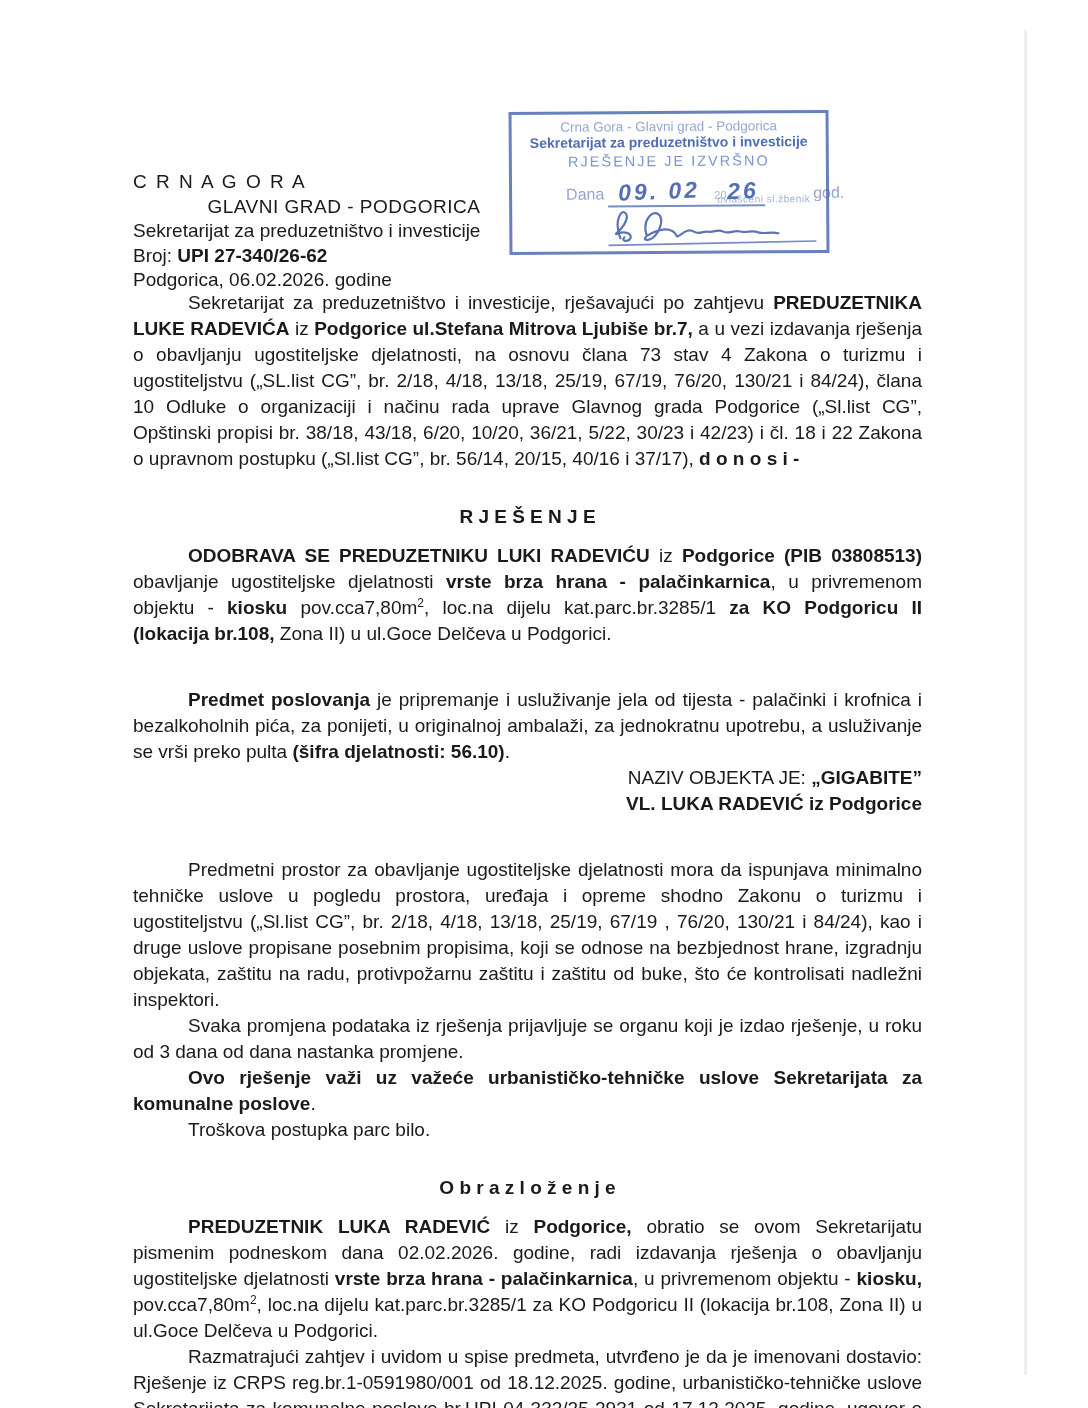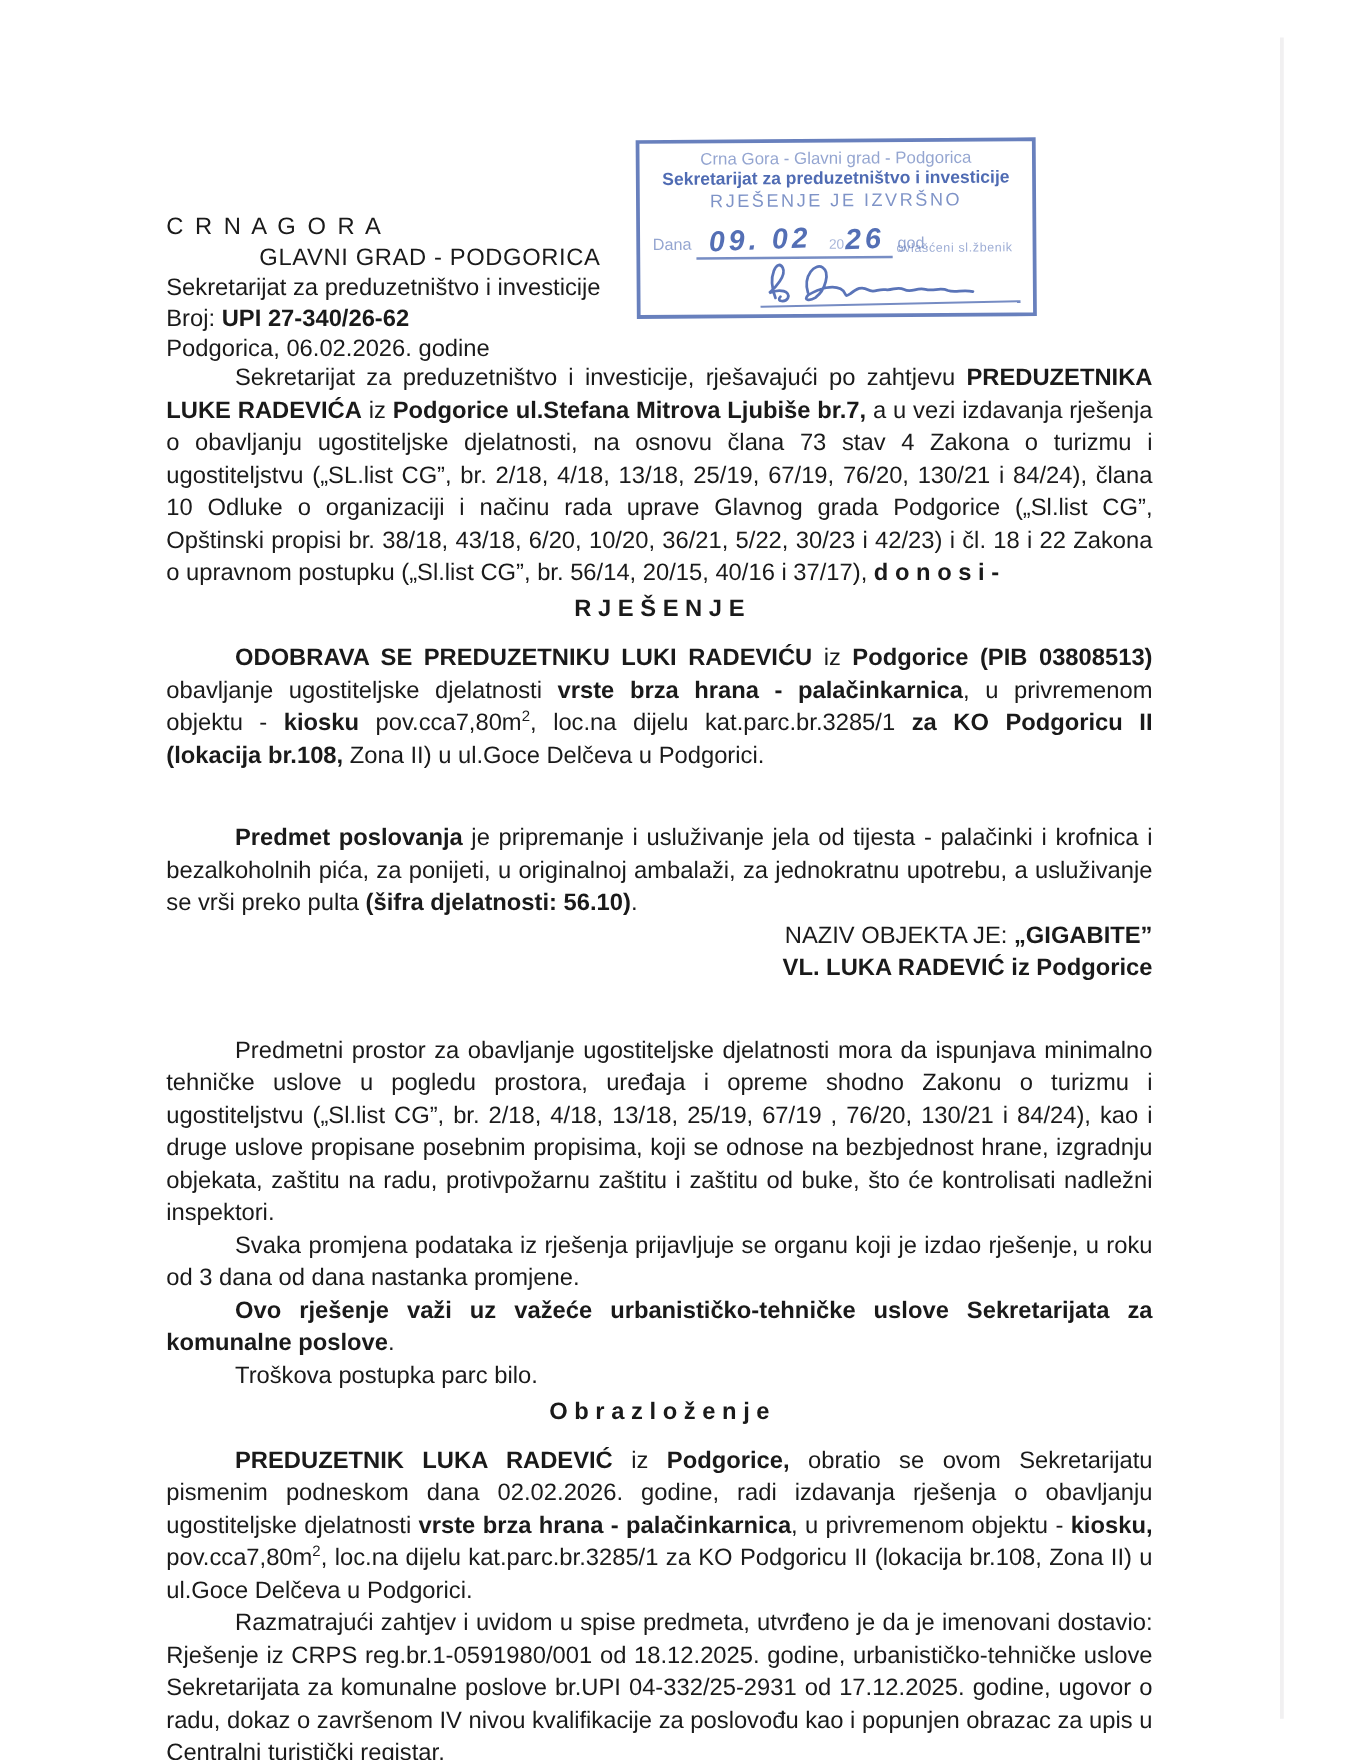--- a/index.html
+++ b/index.html
@@ -32,21 +32,21 @@
     border:3px solid rgba(61,92,171,0.78);
     box-sizing:border-box;
     color:#3d5cab;
     transform:rotate(-0.4deg);
     padding:5px 8px 0 8px;
   }
   .s1 { text-align:center; font-size:13.5px; opacity:0.55; white-space:nowrap; }
   .s2 { text-align:center; font-size:14px; font-weight:bold; opacity:0.9; white-space:nowrap; }
   .s3 { text-align:center; font-size:14.5px; letter-spacing:2px; opacity:0.66; margin-top:3px; white-space:nowrap; }
   .s-date { margin-top:9px; margin-left:2px; white-space:nowrap; }
-  .s-lbl  { font-size:13px; opacity:0.55; vertical-align:baseline; }
+  .s-lbl  { font-size:16px; opacity:0.55; vertical-align:baseline;margin-left:44px; }
   .s-dateline {
     display:inline-block;
     border-bottom:2px solid rgba(61,92,171,0.7);
     margin:0 4px; padding:0 6px 0 10px;
   }
   .s-hand {
     font-size:23px; font-weight:bold; font-style:italic;
     letter-spacing:3px; opacity:0.88;
     display:inline-block; transform:rotate(-2deg);
   }
@@ -59,21 +59,21 @@
   
   .doc-body {
     position:absolute; left:133px; top:290px; width:789px;
     font-size:19px; line-height:26px;
   }
   .doc-body .para { text-align:justify; text-indent:55px; margin:0; }
   .doc-body .gap  { margin-top:40px; }
   .doc-body .line { text-align:right; text-indent:0; margin:0 0 0 55px; }
   .doc-body .heading {
     text-align:center; font-weight:bold; text-indent:0;
-    margin:3px 0 13px 0;
+    margin:32px 0 13px 0;
   }
   .doc-body sup { font-size:12px; line-height:0; }
 </style>
 </head>
 <body>
 
 <div class="page">
 
   <div class="scan-line"></div>
 

